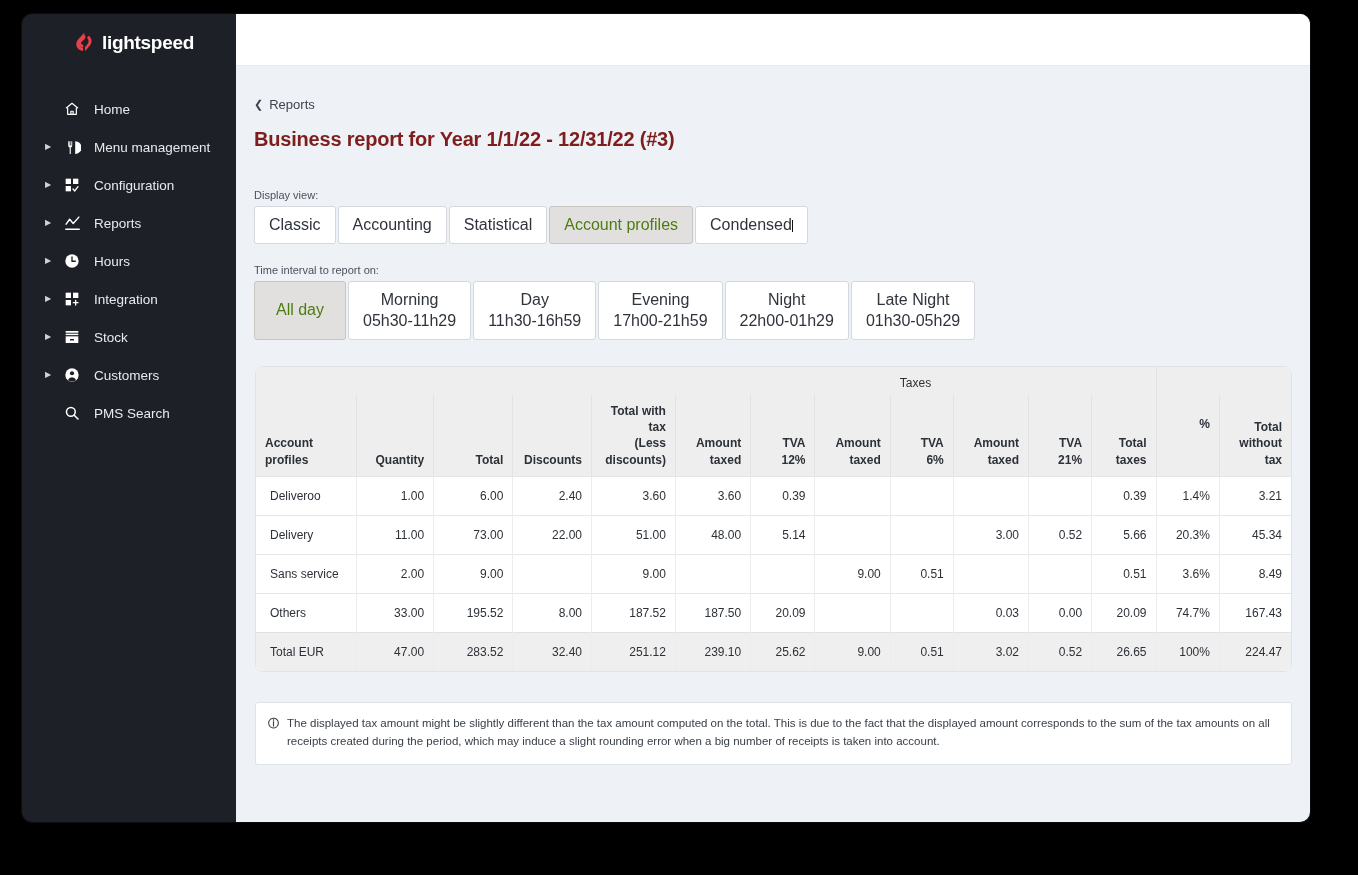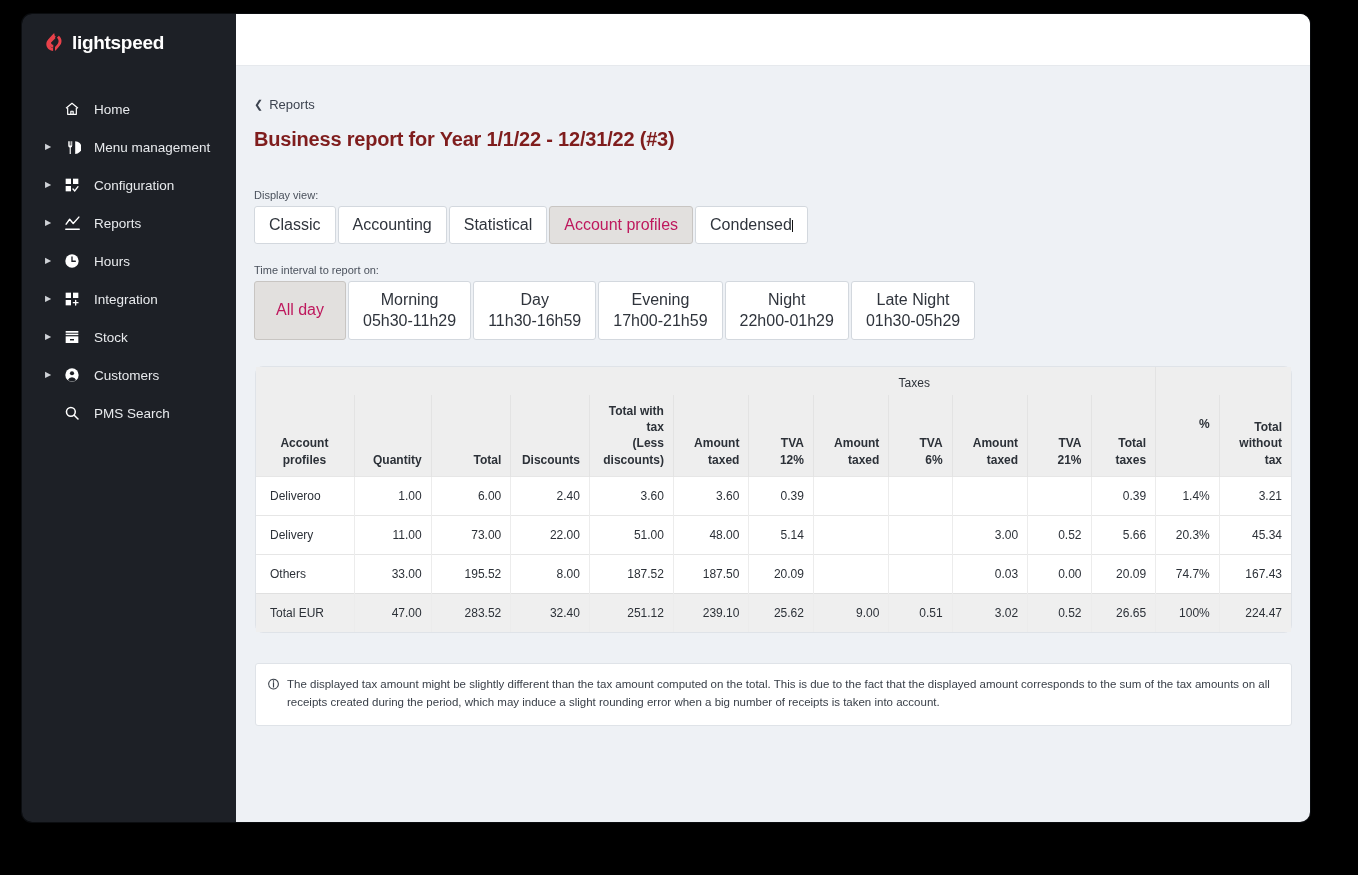--- a/index.html
+++ b/index.html
@@ -32,21 +32,21 @@
     background: #1d2026;
     color: #ffffff;
     padding-top: 0;
     position: relative;
   }
 
   #logo-row {
     height: 56px;
     display: flex;
     align-items: center;
-    padding-left: 22px;
+    padding-left: 52px;
     gap: 7px;
   }
   #logo-mark { width: 21px; height: 21px; flex: 0 0 21px; display:block; }
   #logo-text {
     font-size: 19px;
     font-weight: 600;
     letter-spacing: -0.3px;
     color: #ffffff;
     line-height: 1;
   }
@@ -155,21 +155,21 @@
     line-height: 1.35;
     white-space: pre-line;
     border-radius: 3px;
     margin-right: 2px;
     position: relative;
   }
   .seg-btn:last-child { margin-right: 0; }
   .seg-btn.active {
     background: #e2e0de;
     border-color: #c8c5c2;
-    color: #be185d;
+    color: #4d7c0f;
   }
   .seg-btn .caret-cursor {
     display: inline-block;
     width: 1px;
     height: 12px;
     background: #111;
     vertical-align: -2px;
     margin-left: 0px;
   }
   .interval-btn { min-width: 92px; }
@@ -211,21 +211,21 @@
   thead tr.group-row th {
     text-align: center;
     font-weight: 400;
     vertical-align: top;
     padding-bottom: 4px;
     border-bottom: none;
     height: 26px;
   }
   thead tr.group-row th.blank { border-right: none; }
   th.col-head { text-align: right; height: 74px; }
-  th.col-head.first { text-align: center; padding-right: 10px; }
+  th.col-head.first { text-align: left; padding-right: 10px; }
   th.pct { text-align: right; vertical-align: middle; padding-bottom: 30px; }
 
   tbody td {
     padding: 9px 9px;
     border-top: 1px solid #e6e6e6;
     border-right: 1px solid #ececec;
     text-align: right;
     height: 39px;
     white-space: nowrap;
   }
@@ -491,20 +491,36 @@
                 <td class="w-tva">5.14</td>
                 <td class="w-amt"></td>
                 <td class="w-tva"></td>
                 <td class="w-amt">3.00</td>
                 <td class="w-tva">0.52</td>
                 <td class="w-tot">5.66</td>
                 <td class="w-pct">20.3%</td>
                 <td class="w-two">45.34</td>
               </tr>
               <tr>
+                <td class="label-cell w-acct">Sans service</td>
+                <td class="w-num">2.00</td>
+                <td class="w-total">9.00</td>
+                <td class="w-num"></td>
+                <td class="w-twt">9.00</td>
+                <td class="w-amt"></td>
+                <td class="w-tva"></td>
+                <td class="w-amt">9.00</td>
+                <td class="w-tva">0.51</td>
+                <td class="w-amt"></td>
+                <td class="w-tva"></td>
+                <td class="w-tot">0.51</td>
+                <td class="w-pct">3.6%</td>
+                <td class="w-two">8.49</td>
+              </tr>
+              <tr>
                 <td class="label-cell w-acct">Others</td>
                 <td class="w-num">33.00</td>
                 <td class="w-total">195.52</td>
                 <td class="w-num">8.00</td>
                 <td class="w-twt">187.52</td>
                 <td class="w-amt">187.50</td>
                 <td class="w-tva">20.09</td>
                 <td class="w-amt"></td>
                 <td class="w-tva"></td>
                 <td class="w-amt">0.03</td>

